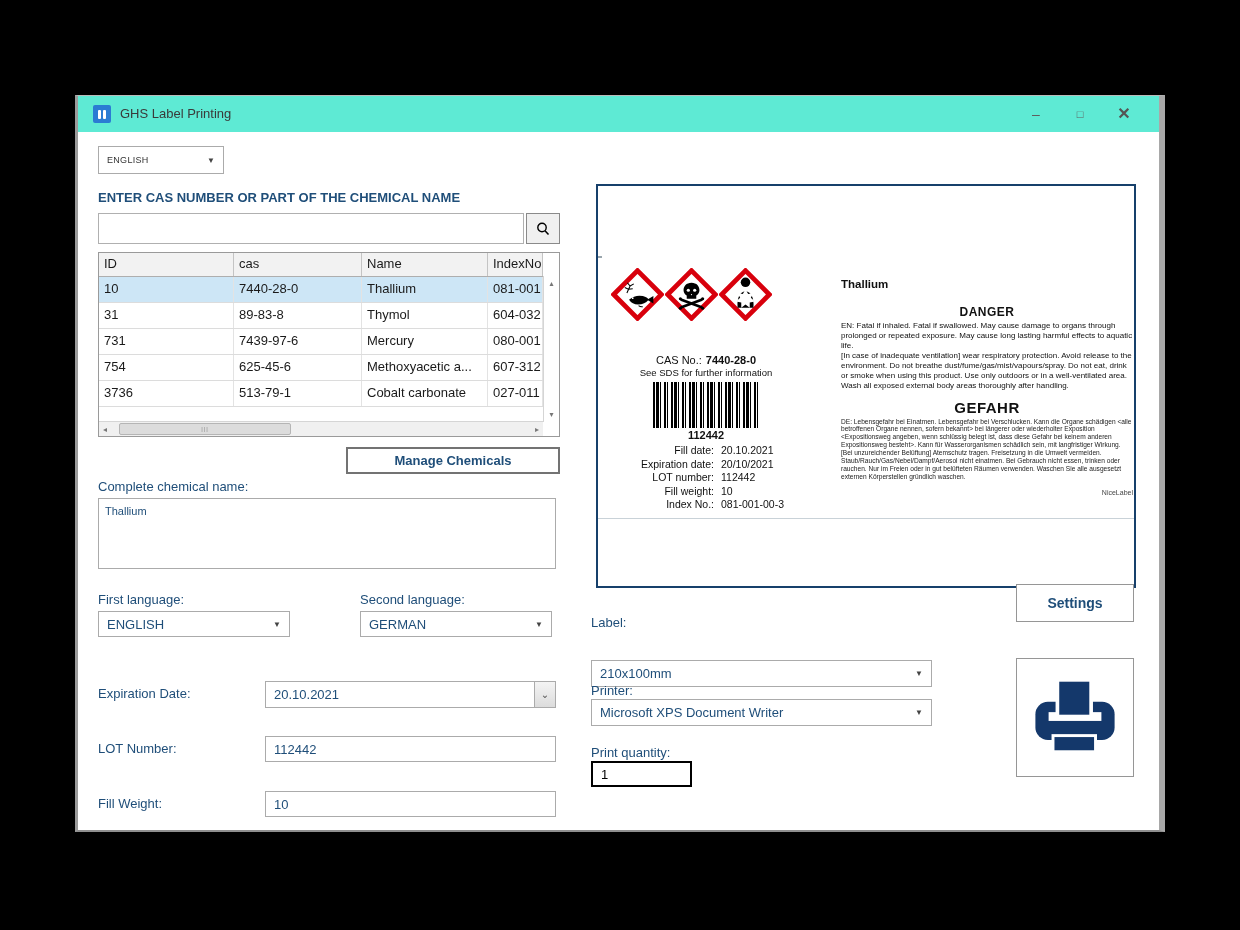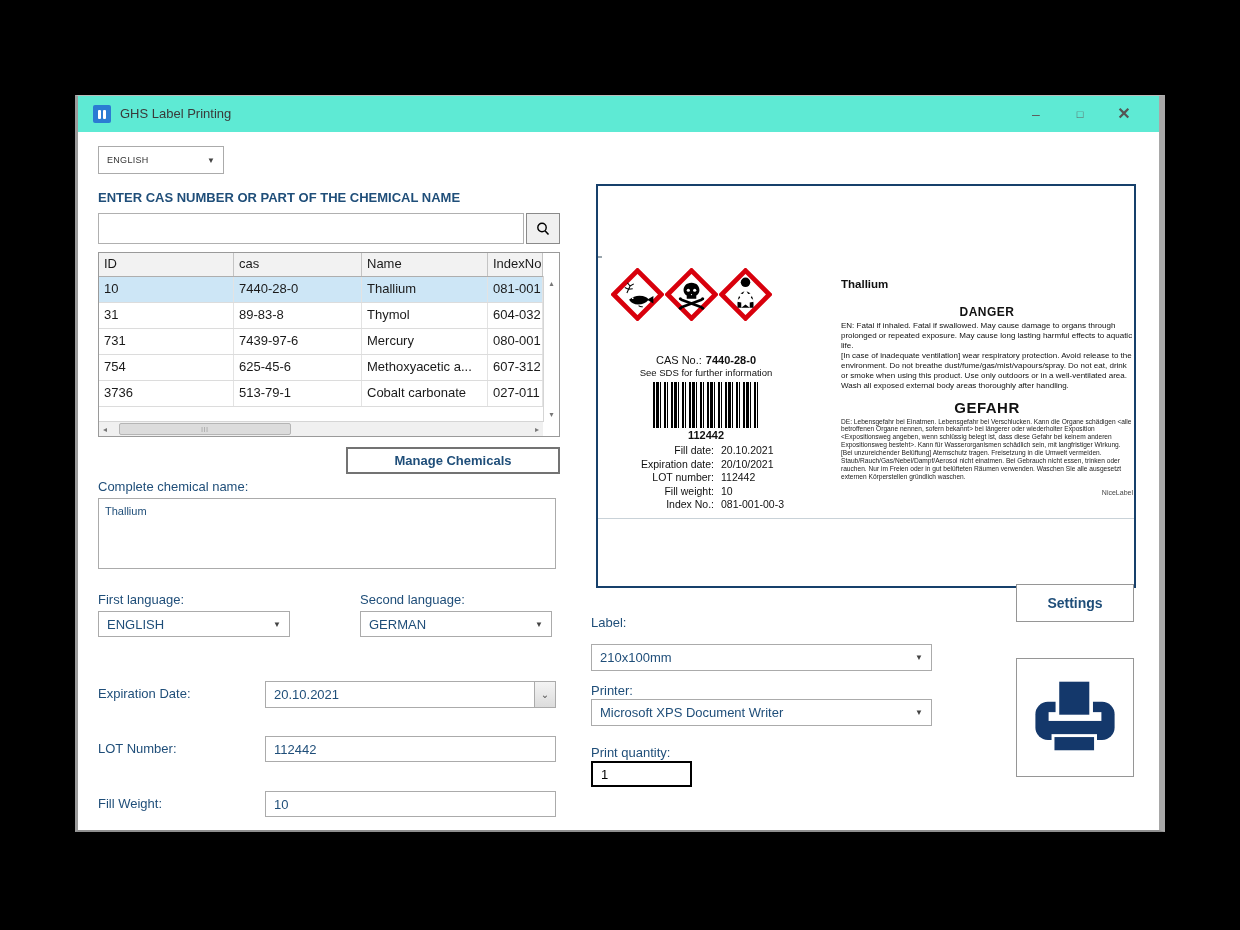--- a/index.html
+++ b/index.html
@@ -275,21 +275,21 @@
 [In case of inadequate ventilation] wear respiratory protection. Avoid release to the environment. Do not breathe dust/fume/gas/mist/vapours/spray. Do not eat, drink or smoke when using this product. Use only outdoors or in a well-ventilated area. Wash all exposed external body areas thoroughly after handling.</div>
       <div class="signal de">GEFAHR</div>
       <div class="haz-de">DE: Lebensgefahr bei Einatmen. Lebensgefahr bei Verschlucken. Kann die Organe schädigen &lt;alle betroffenen Organe nennen, sofern bekannt&gt; bei längerer oder wiederholter Exposition &lt;Expositionsweg angeben, wenn schlüssig belegt ist, dass diese Gefahr bei keinem anderen Expositionsweg besteht&gt;. Kann für Wasserorganismen schädlich sein, mit langfristiger Wirkung.
 [Bei unzureichender Belüftung] Atemschutz tragen. Freisetzung in die Umwelt vermeiden. Staub/Rauch/Gas/Nebel/Dampf/Aerosol nicht einatmen. Bei Gebrauch nicht essen, trinken oder rauchen. Nur im Freien oder in gut belüfteten Räumen verwenden. Waschen Sie alle ausgesetzt externen Körperstellen gründlich waschen.</div>
       <div class="brand">NiceLabel</div>
     </div>
     <div class="label-edge"></div>
   </div>
 
   <div class="caption" style="left:513px;top:519px;">Label:</div>
-  <div class="ddown" style="left:513px;top:548px;width:341px;height:27px;">
+  <div class="ddown" style="left:513px;top:564px;width:341px;height:27px;">
     <span class="val">210x100mm</span>
     <span class="arrow">▼</span>
   </div>
   <div class="caption" style="left:513px;top:587px;">Printer:</div>
   <div class="ddown" style="left:513px;top:603px;width:341px;height:27px;">
     <span class="val">Microsoft XPS Document Writer</span>
     <span class="arrow">▼</span>
   </div>
   <div class="caption" style="left:513px;top:649px;text-align:center;">Print quantity:</div>
   <input class="field-input qty-input" value="1" style="">

